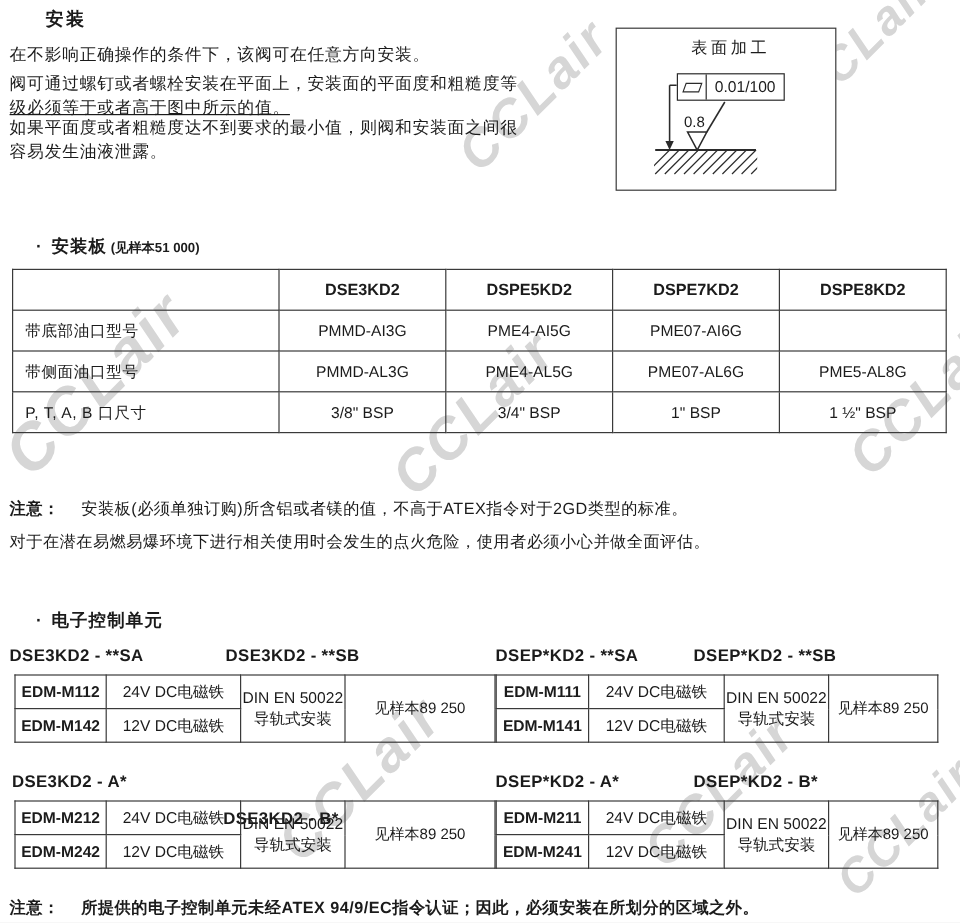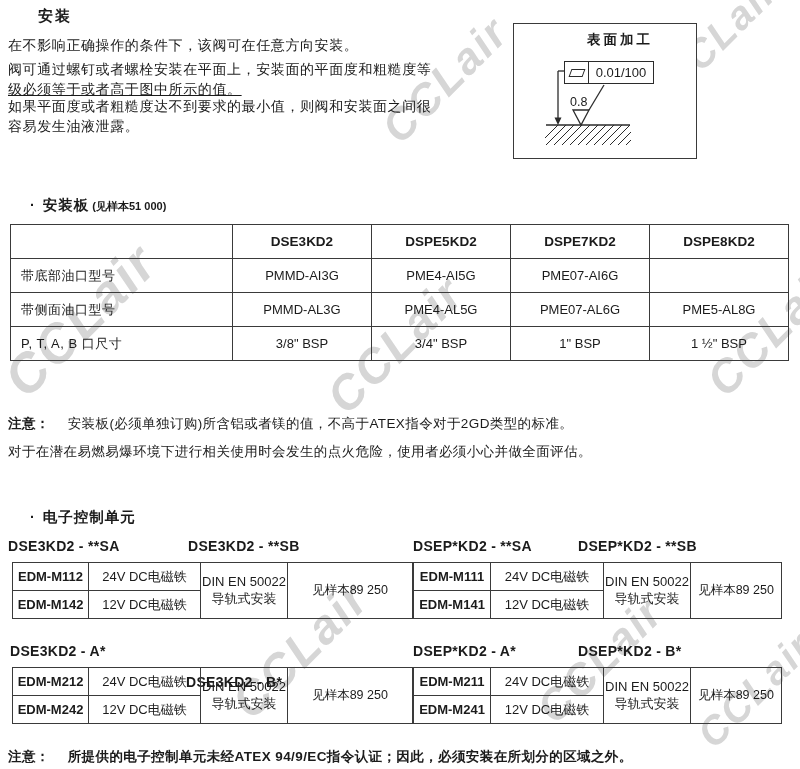--- a/index.html
+++ b/index.html
@@ -18,22 +18,22 @@
   }
   .z { position:absolute; z-index:1; }
 
   .main-title { left:38px; top:7px; font-size:15px; font-weight:bold; letter-spacing:2px; }
   .para { left:8px; font-size:14px; letter-spacing:0.6px; white-space:nowrap; }
   .l1 { top:37px; } .l2 { top:61px; } .l3 { top:81px;text-decoration:underline; }
   .l4 { top:98px; } .l5 { top:118px; }
 
   
   .diagram { left:513px; top:23px; width:182px; height:134px; border:1.5px solid #3a3a3a; background:#fff; }
-  .diag-title { position:absolute; top:7px; left:15px; width:100%; text-align:center;
-                font-size:13.5px; letter-spacing:3px;font-weight:bold; }
+  .diag-title { position:absolute; top:7px; left:4px; width:100%; text-align:center;
+                font-size:13.5px; letter-spacing:3px; }
   .diag-svg { position:absolute; left:0; top:0; }
   .diag-svg line, .diag-svg polygon.open { stroke:#2b2b2b; stroke-width:1.3; fill:none; }
   .diag-svg polygon.fill { fill:#2b2b2b; stroke:none; }
   .diag-svg line.hatch { stroke-width:1; }
   .frame { position:absolute; left:50px; top:37px; height:21px; display:flex; border:1.3px solid #2b2b2b; background:#fff; }
   .fcell { display:flex; align-items:center; justify-content:center; height:21px; }
   .pcell { width:23px; border-right:1.3px solid #2b2b2b; }
   .pgram { width:12px; height:6px; border:1.3px solid #2b2b2b; transform:skewX(-20deg); }
   .vcell { width:64px; font-size:13px; }
   .rough { position:absolute; left:56px; top:71px; font-size:12.5px; }

